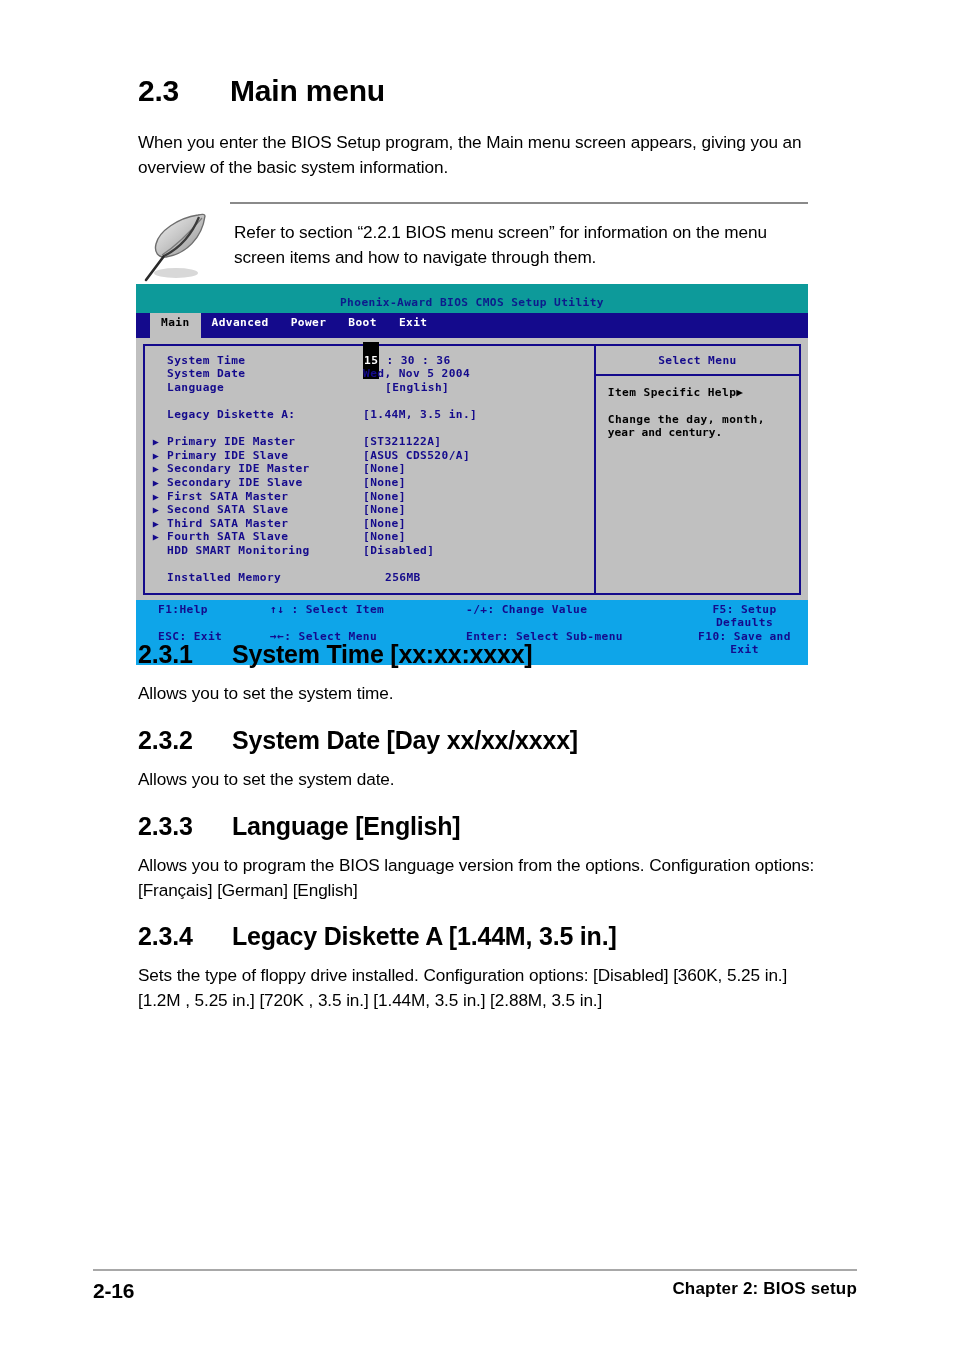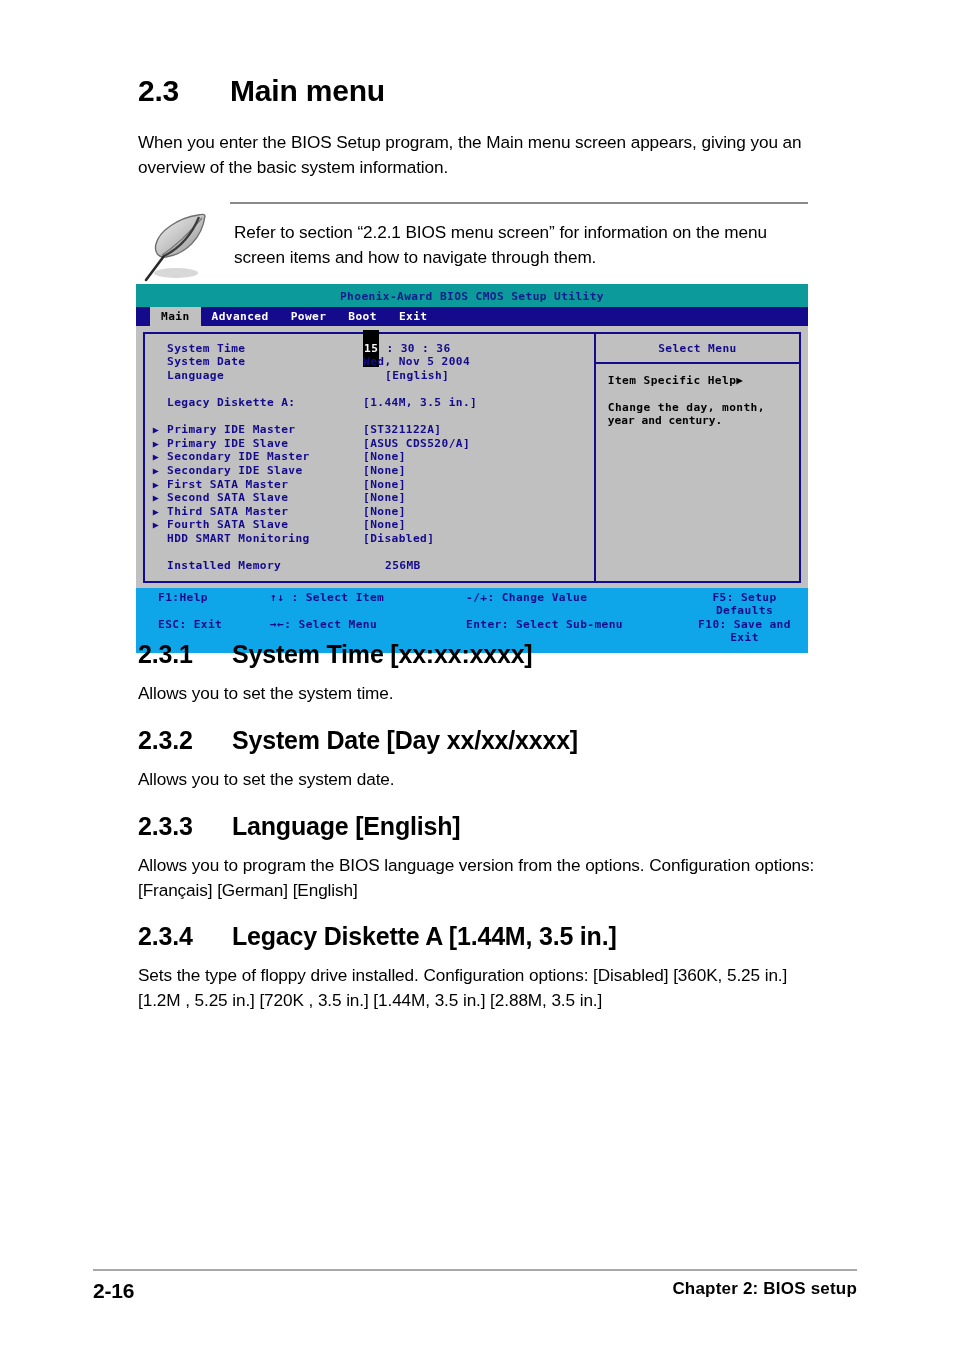--- a/index.html
+++ b/index.html
@@ -92,29 +92,29 @@
     width: 672px;
     font-family: "DejaVu Sans Mono", "Liberation Mono", monospace;
     font-size: 11.2px;
     line-height: 13.6px;
     font-weight: bold;
   }
   .bios-title {
     background: #0d9a9a;
     color: #0d1b8c;
     text-align: center;
-    padding: 6px 0 3px 0;
+    padding: 12px 0 3px 0;
     letter-spacing: 0.4px;
   }
   .bios-tabs {
     background: #140a8c;
     display: flex;
     align-items: stretch;
     padding-left: 14px;
-    height: 19px;
+    height: 25px;
   }
   .bios-tab {
     color: #ffffff;
     padding: 3px 11px 0 11px;
     letter-spacing: 0.4px;
   }
   .bios-tab.active {
     background: #c0c0c0;
     color: #000000;
   }

